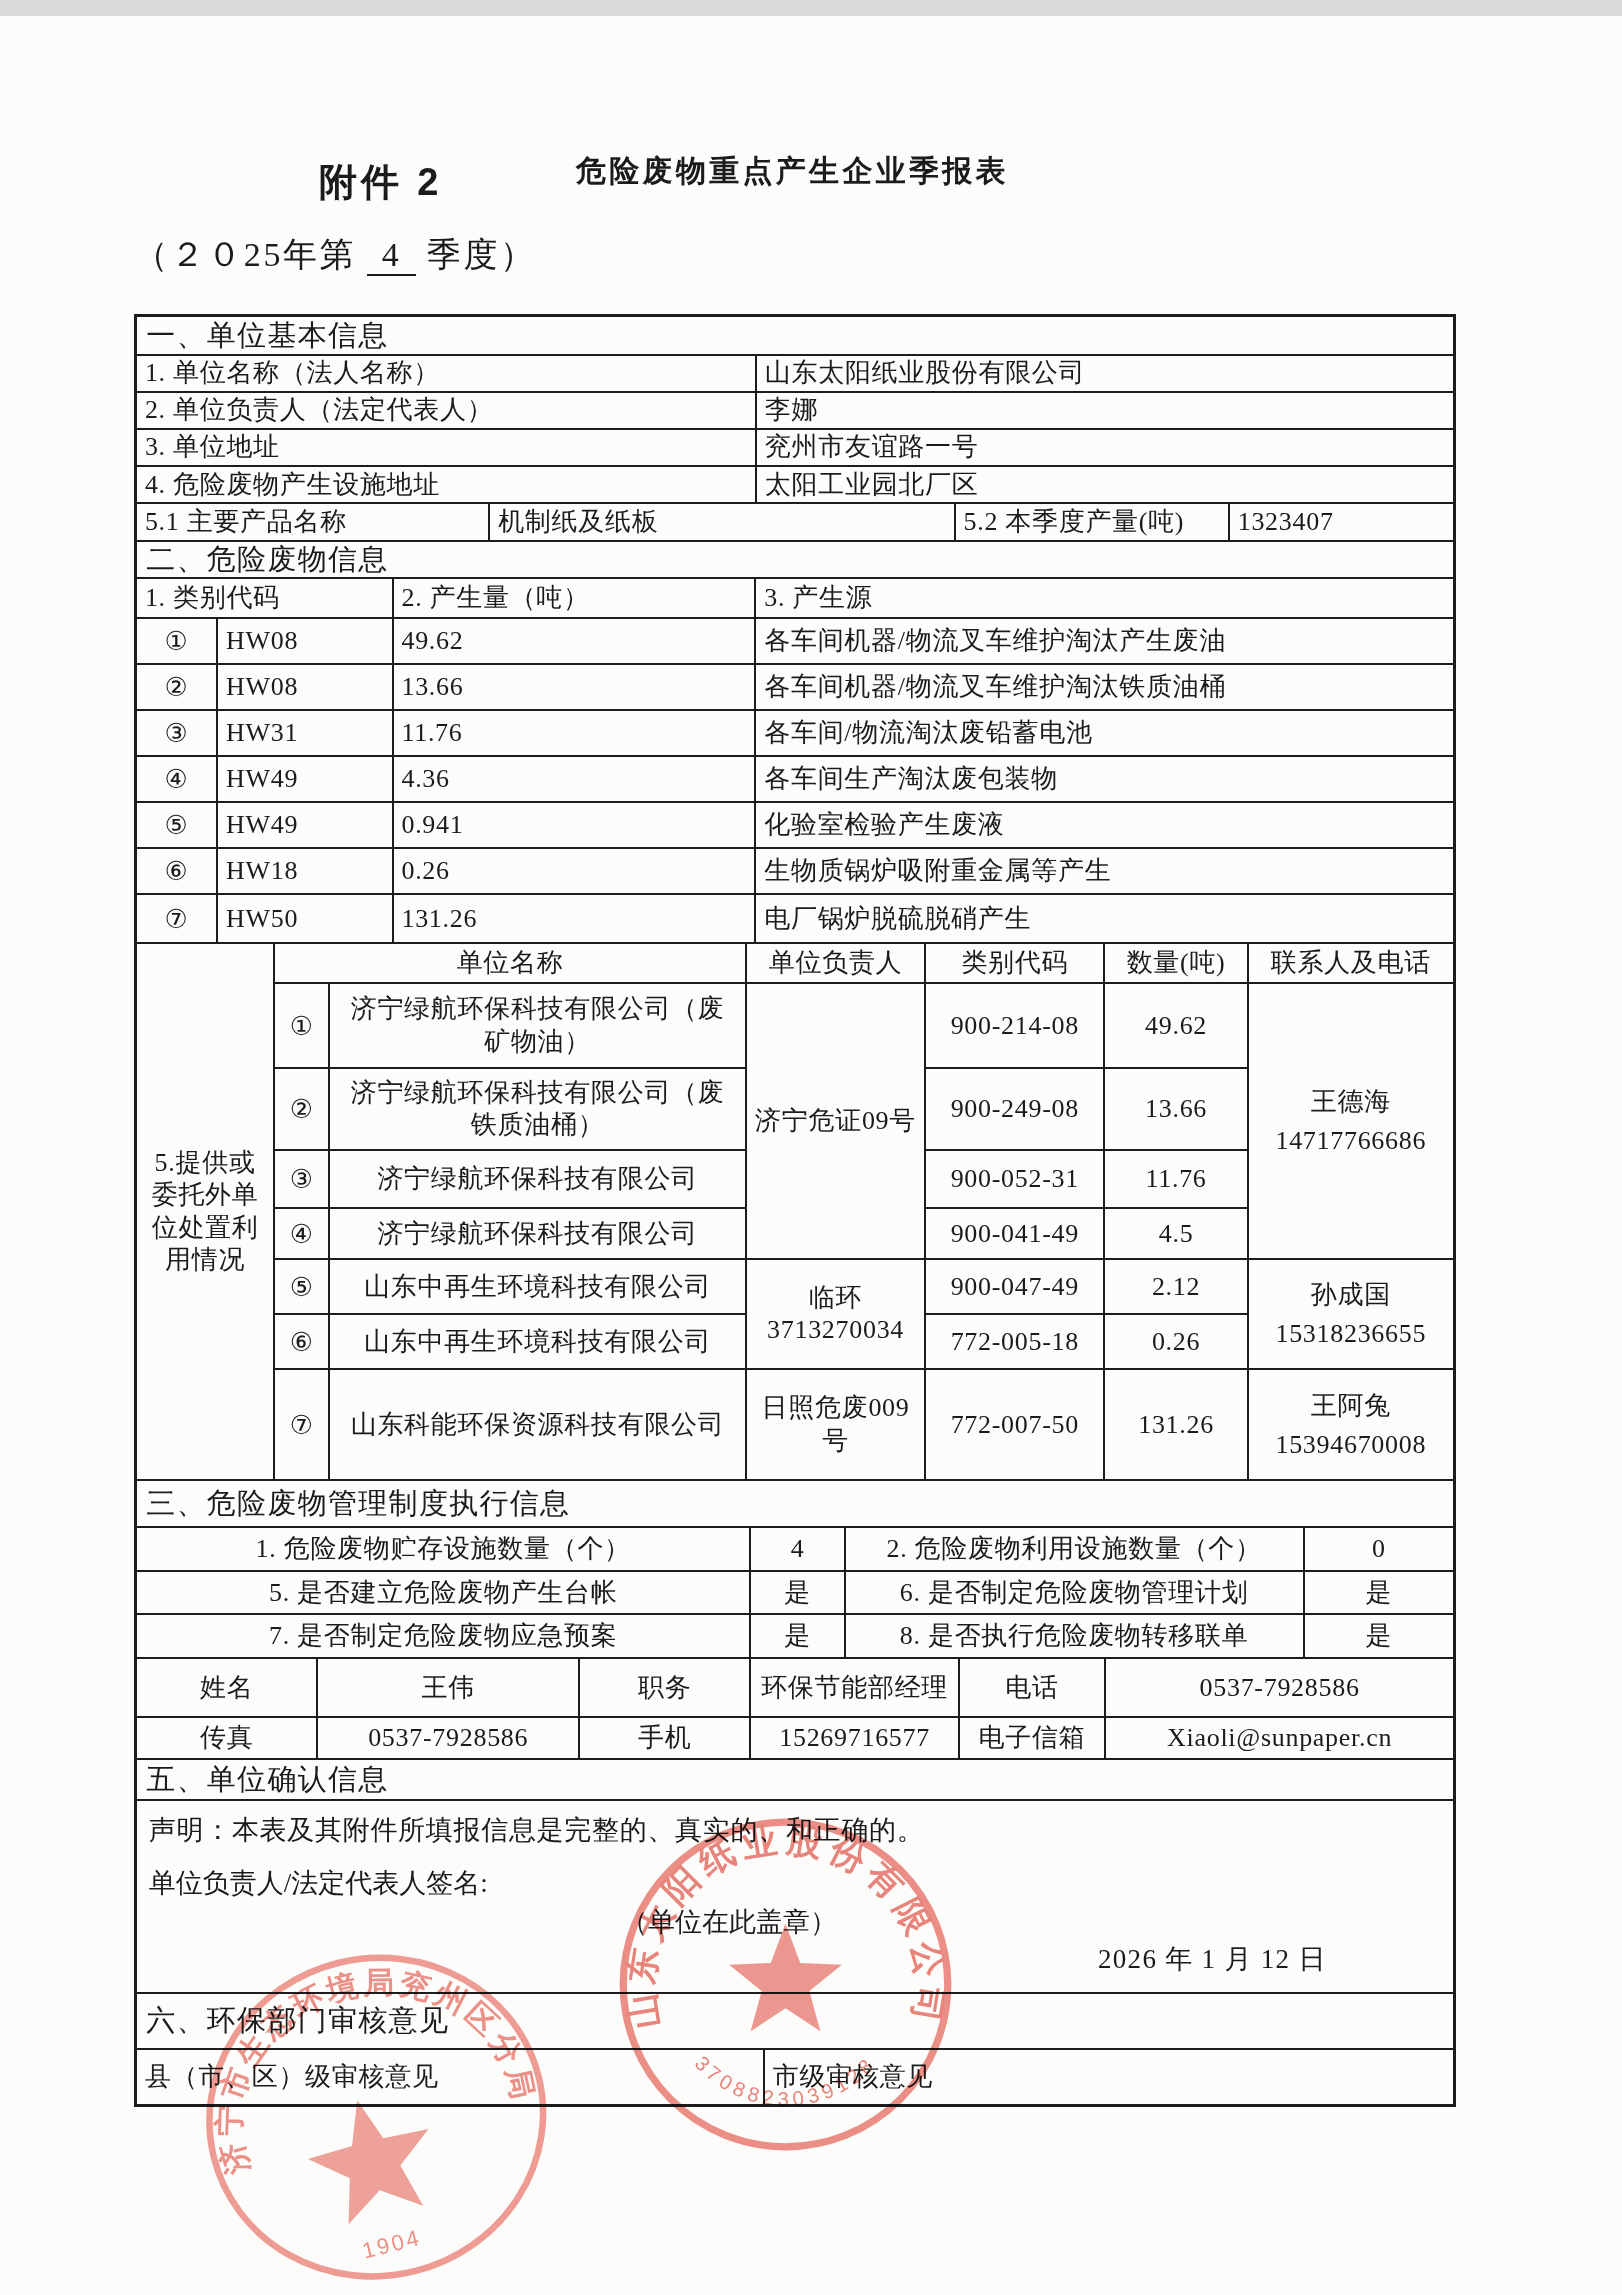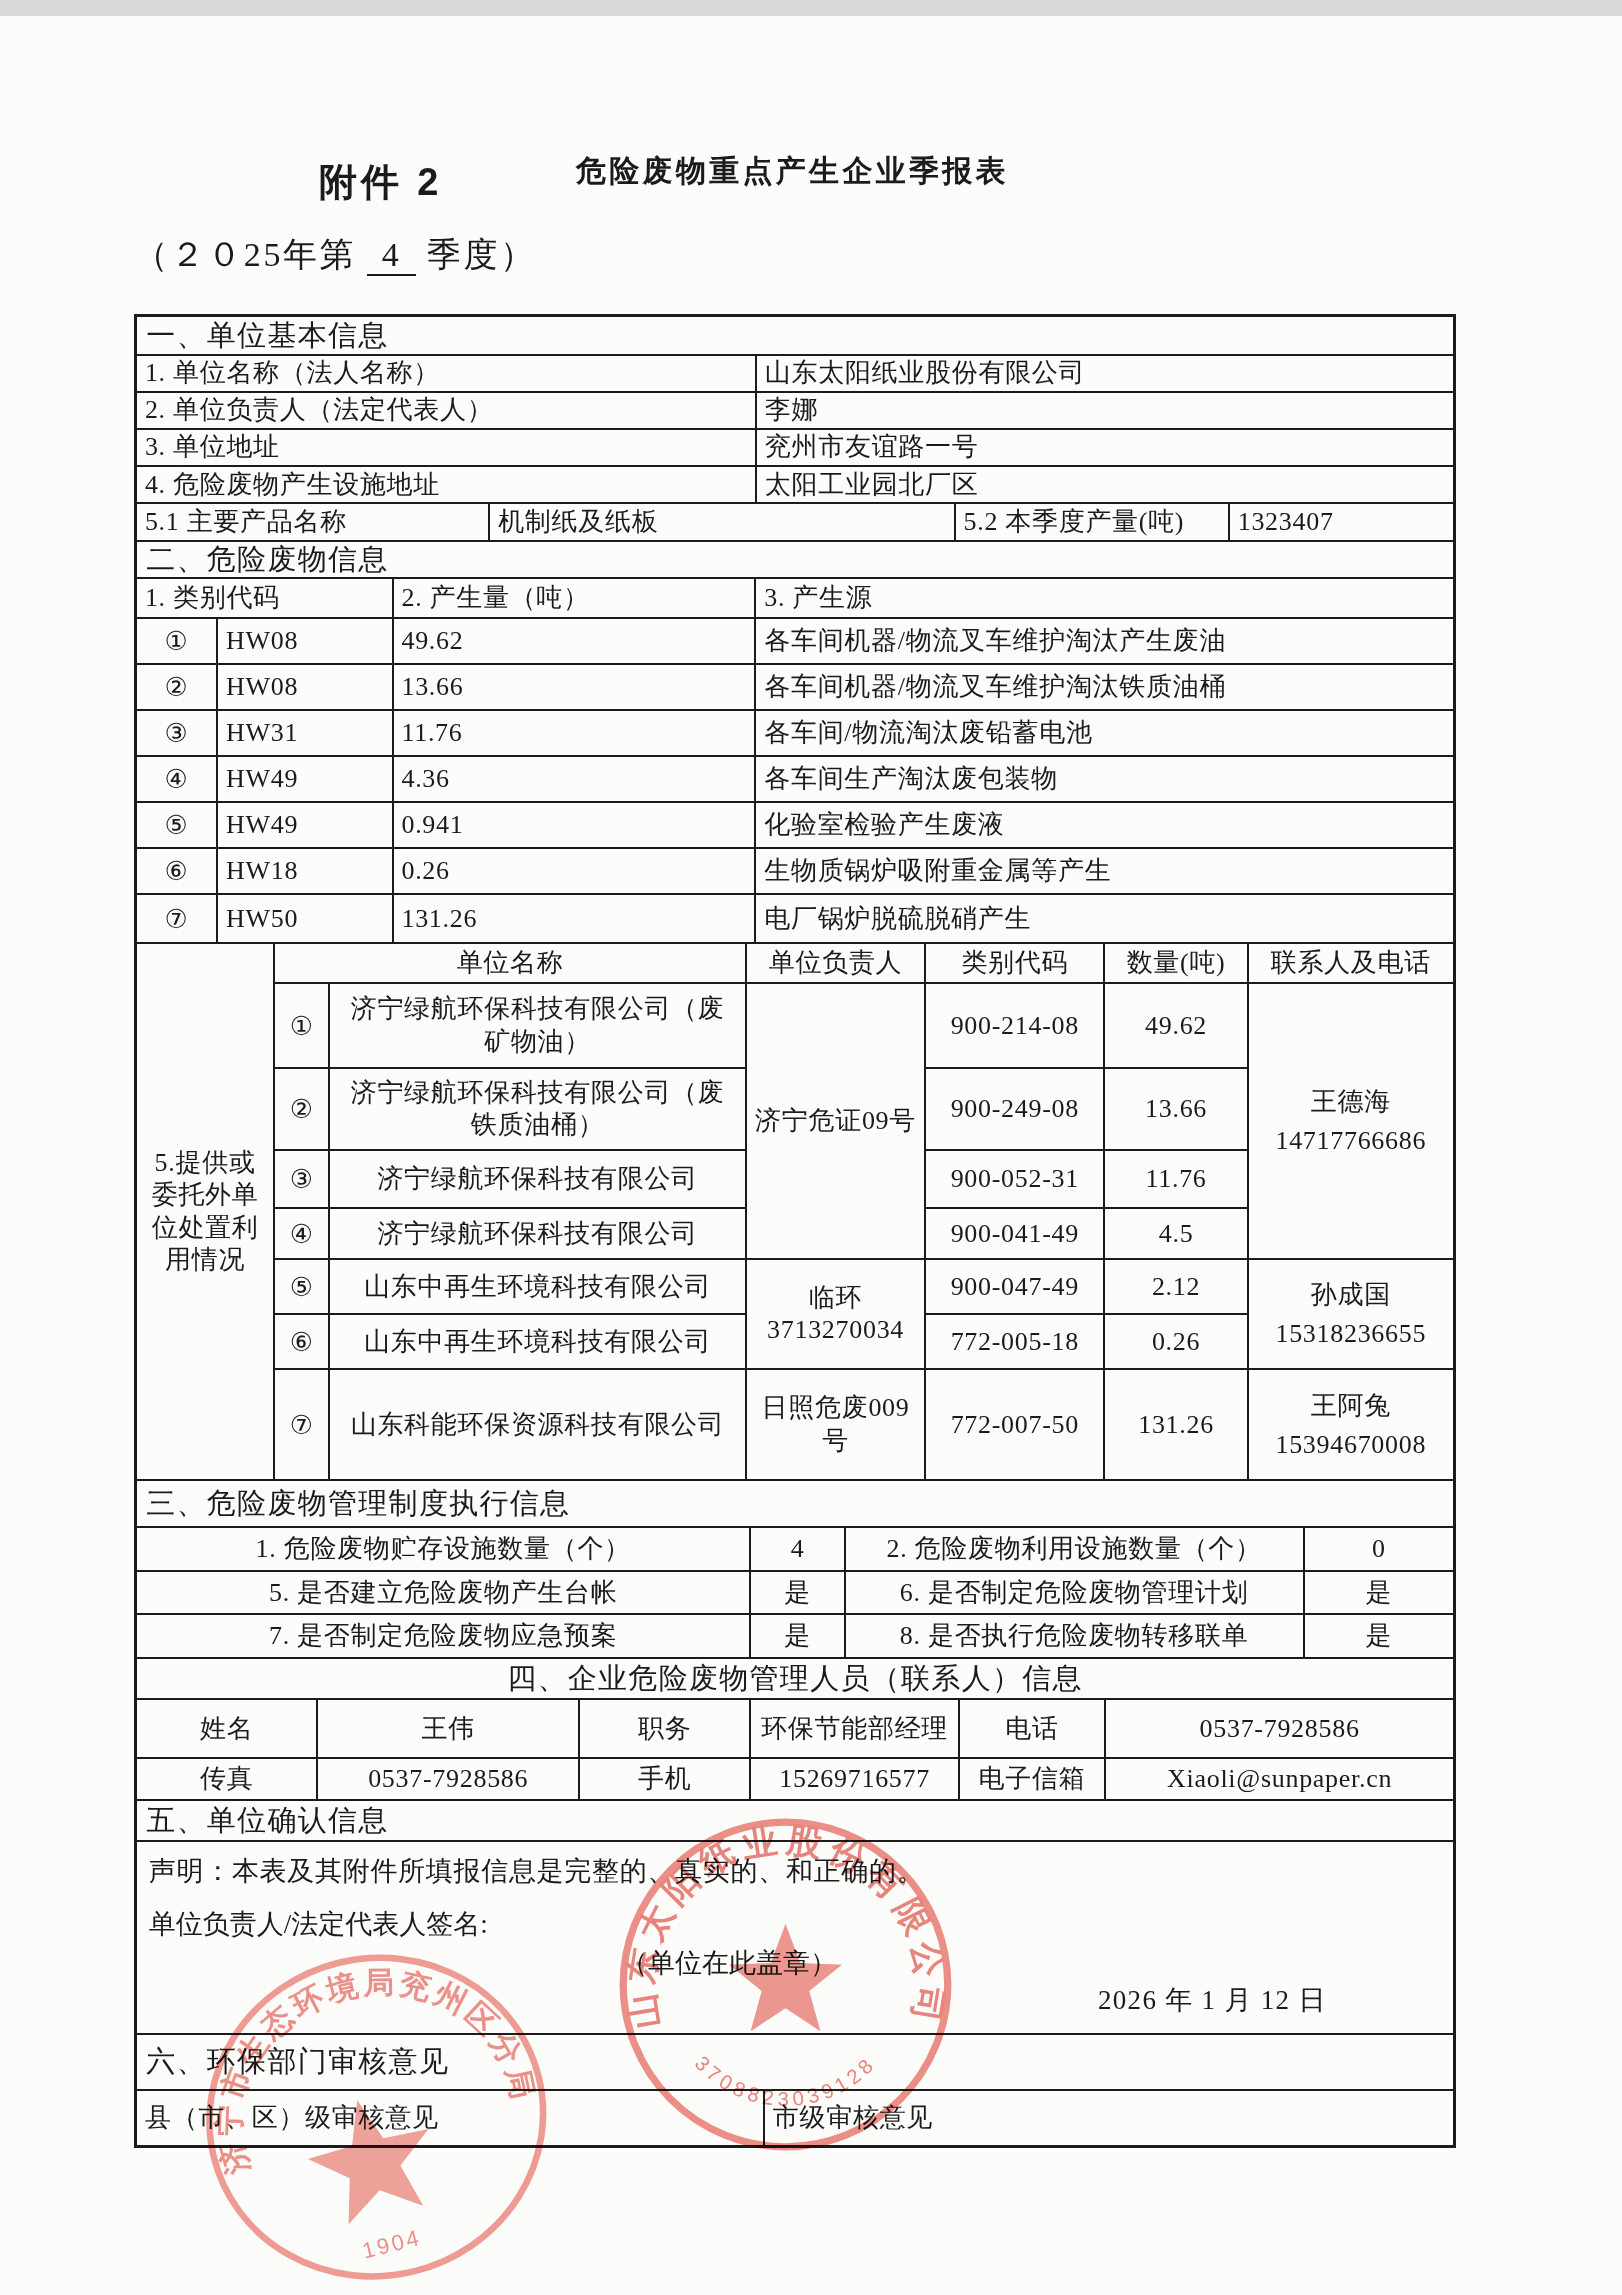--- a/index.html
+++ b/index.html
@@ -296,21 +296,20 @@
         <tr class="rh65">
           <td class="c">7. 是否制定危险废物应急预案</td>
           <td class="c">是</td>
           <td class="c">8. 是否执行危险废物转移联单</td>
           <td class="c">是</td>
         </tr>
       </tbody>
         </table>
     </div>
 
-    <div class="blk sec-h sh4 center">四、企业危险废物管理人员（联系人）信息</div>
     <div class="blk">
       <table>
         <colgroup>
             <col style="width:180px">
             <col style="width:261px">
             <col style="width:171px">
             <col style="width:208px">
             <col style="width:146px">
             <col style="width:347px">
           </colgroup>

